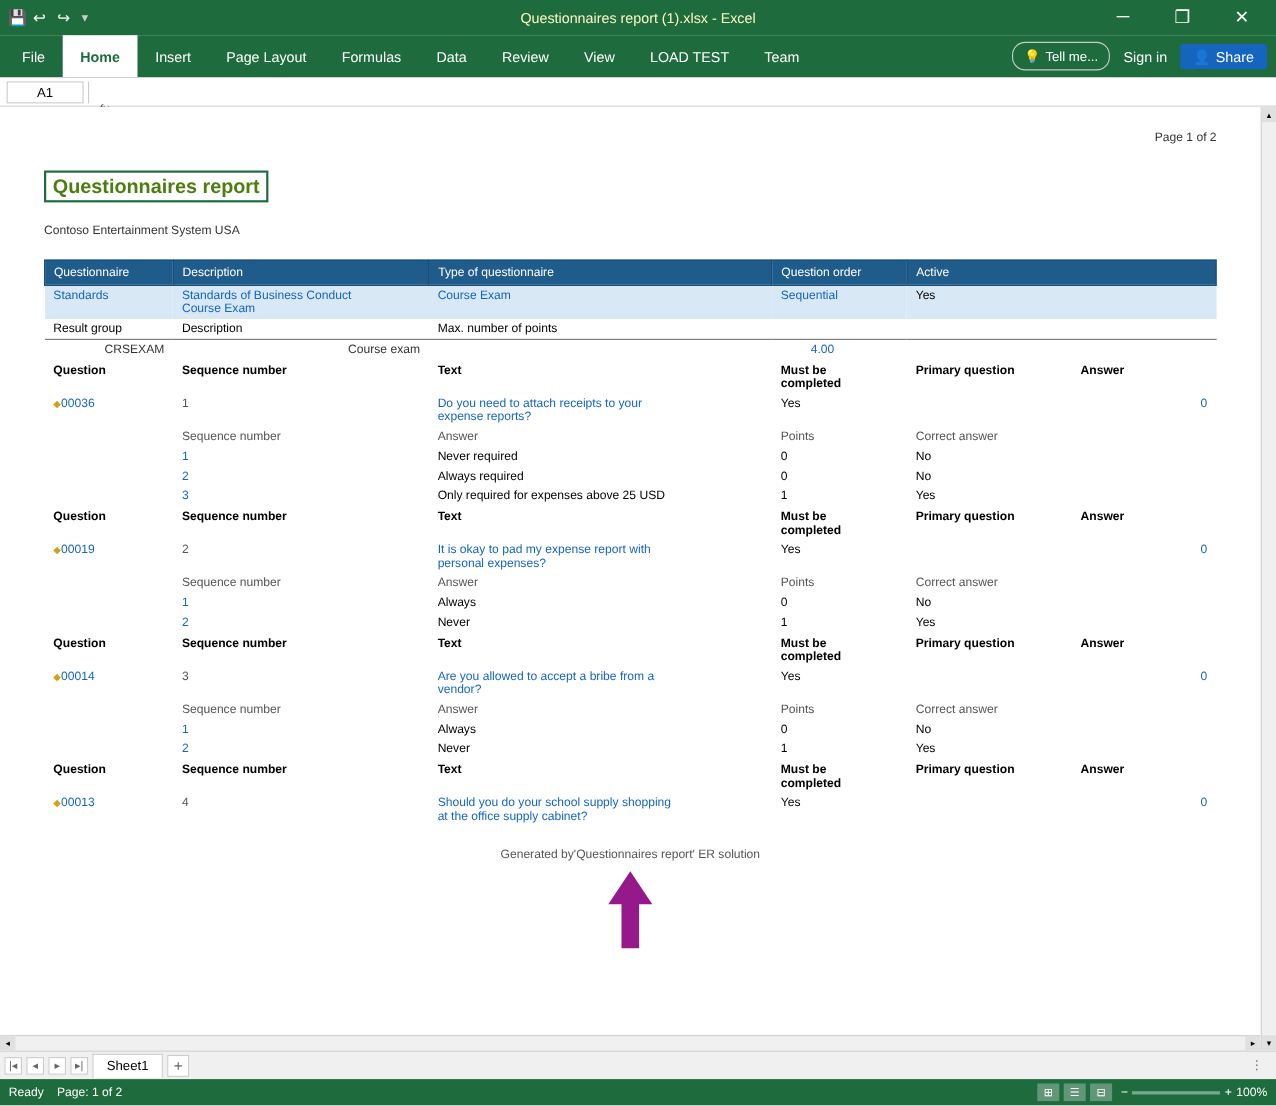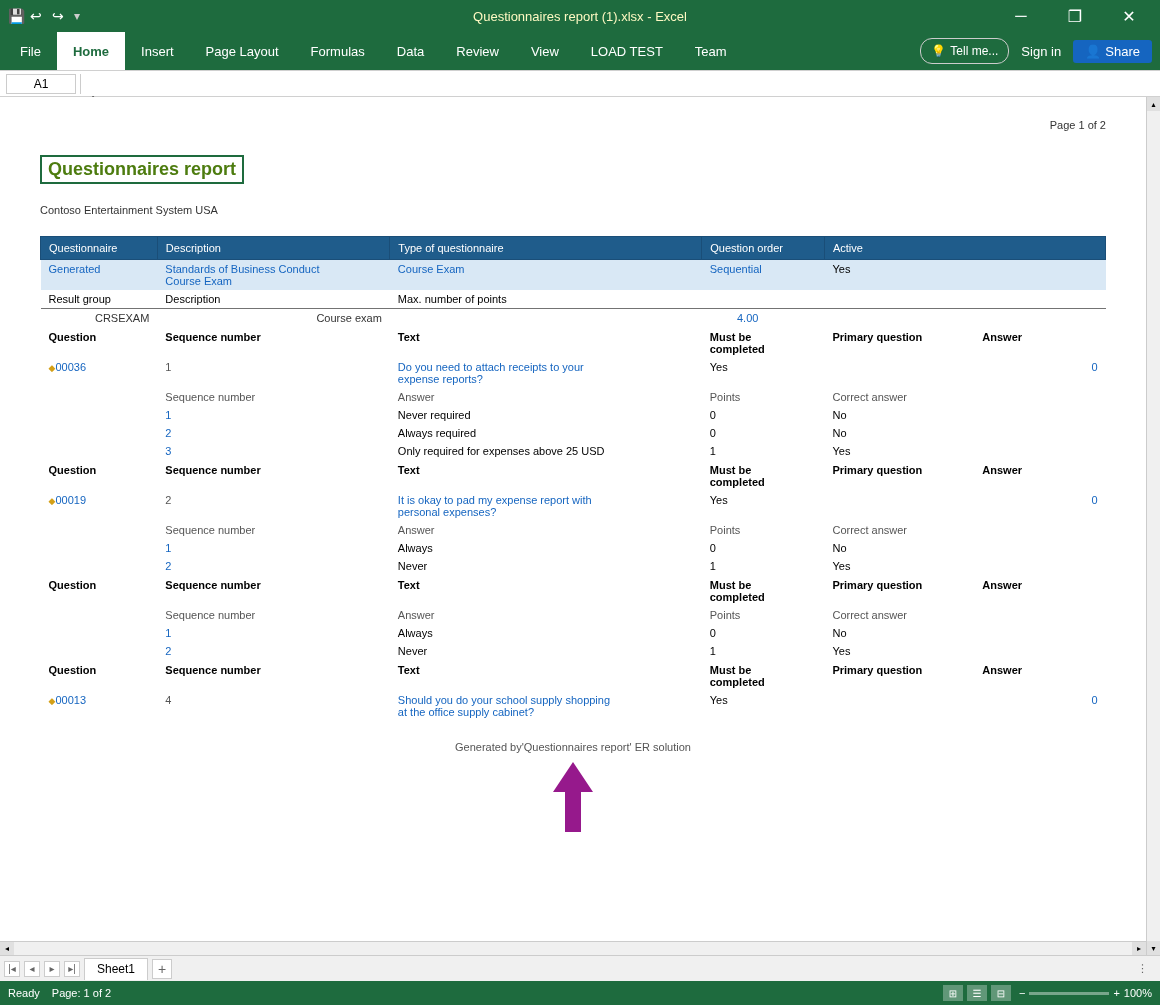--- a/index.html
+++ b/index.html
@@ -145,21 +145,21 @@
               <th>Questionnaire</th>
               <th>Description</th>
               <th>Type of questionnaire</th>
               <th>Question order</th>
               <th>Active</th>
             </tr>
           </thead>
           <tbody>
 
             <tr class="row-highlight">
-              <td><span class="blue-text">Generated</span></td>
+              <td><span class="blue-text">Standards</span></td>
               <td>
                 <span class="blue-text">Standards of Business Conduct</span><br>
                 <span class="blue-text">Course Exam</span>
               </td>
               <td><span class="blue-text">Course Exam</span></td>
               <td><span class="blue-text">Sequential</span></td>
               <td>Yes</td>
             </tr>
 
             <tr class="sub-header">
@@ -274,20 +274,31 @@
               <td>Question</td>
               <td>Sequence number</td>
               <td>Text</td>
               <td>Must be<br>completed</td>
               <td style="display:flex;gap:60px;">
                   <span>Primary question</span>
                   <span>Answer</span>
                 </td>
             </tr>
 
+            <tr>
+              <td style="vertical-align:top;">
+                <span class="small-icon">◆</span><span class="blue-text">00014</span>
+              </td>
+              <td style="color:#555;">3</td>
+              <td>
+                <span class="question-text">Are you allowed to accept a bribe from a<br>vendor?</span>
+              </td>
+              <td>Yes</td>
+              <td style="text-align:right;color:#1565c0;">0</td>
+            </tr>
 
             <tr class="answer-header">
               <td></td>
               <td>Sequence number</td>
               <td>Answer</td>
               <td>Points</td>
               <td>Correct answer</td>
             </tr>
             <tr class="answer-row">
               <td></td>

